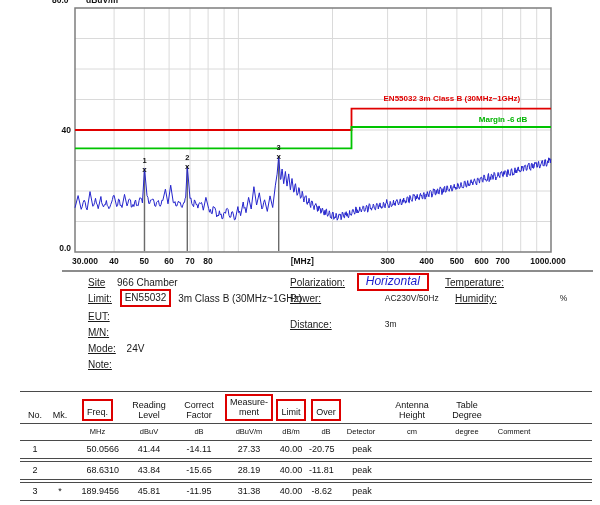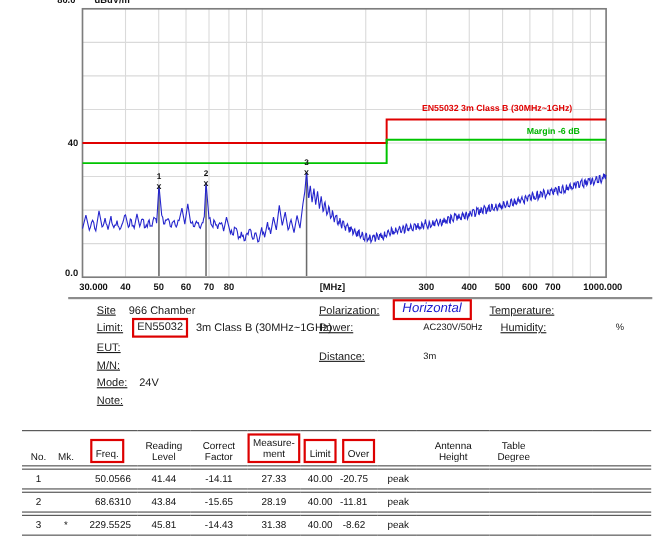--- a/index.html
+++ b/index.html
@@ -191,20 +191,35 @@
           <th><span class="hbox">Limit</span></th>
           <th><span class="hbox">Over</span></th>
           <th></th>
           <th>Antenna
 Height</th>
           <th>Table
 Degree</th>
           <th></th>
           <th></th>
         </tr>
+        <tr class="h-units">
+          <th></th>
+          <th></th>
+          <th>MHz</th>
+          <th>dBuV</th>
+          <th>dB</th>
+          <th>dBuV/m</th>
+          <th>dB/m</th>
+          <th>dB</th>
+          <th>Detector</th>
+          <th>cm</th>
+          <th>degree</th>
+          <th>Comment</th>
+          <th></th>
+        </tr>
       </thead>
     <tbody id="t-body">
         <tr>
           <td class="c">1</td>
           <td class="c"></td>
           <td class="r">50.0566</td>
           <td class="c">41.44</td>
           <td class="c">-14.11</td>
           <td class="c">27.33</td>
           <td class="c">40.00</td>
@@ -226,23 +241,23 @@
           <td class="rr">-11.81</td>
           <td class="l">peak</td>
           <td class="c"></td>
           <td class="c"></td>
           <td class="l"></td>
           <td></td>
         </tr>
         <tr>
           <td class="c">3</td>
           <td class="c">*</td>
-          <td class="r">229.5525</td>
+          <td class="r">189.9456</td>
           <td class="c">45.81</td>
-          <td class="c">-14.43</td>
+          <td class="c">-11.95</td>
           <td class="c">31.38</td>
           <td class="c">40.00</td>
           <td class="rr">-8.62</td>
           <td class="l">peak</td>
           <td class="c"></td>
           <td class="c"></td>
           <td class="l"></td>
           <td></td>
         </tr>
       </tbody>

